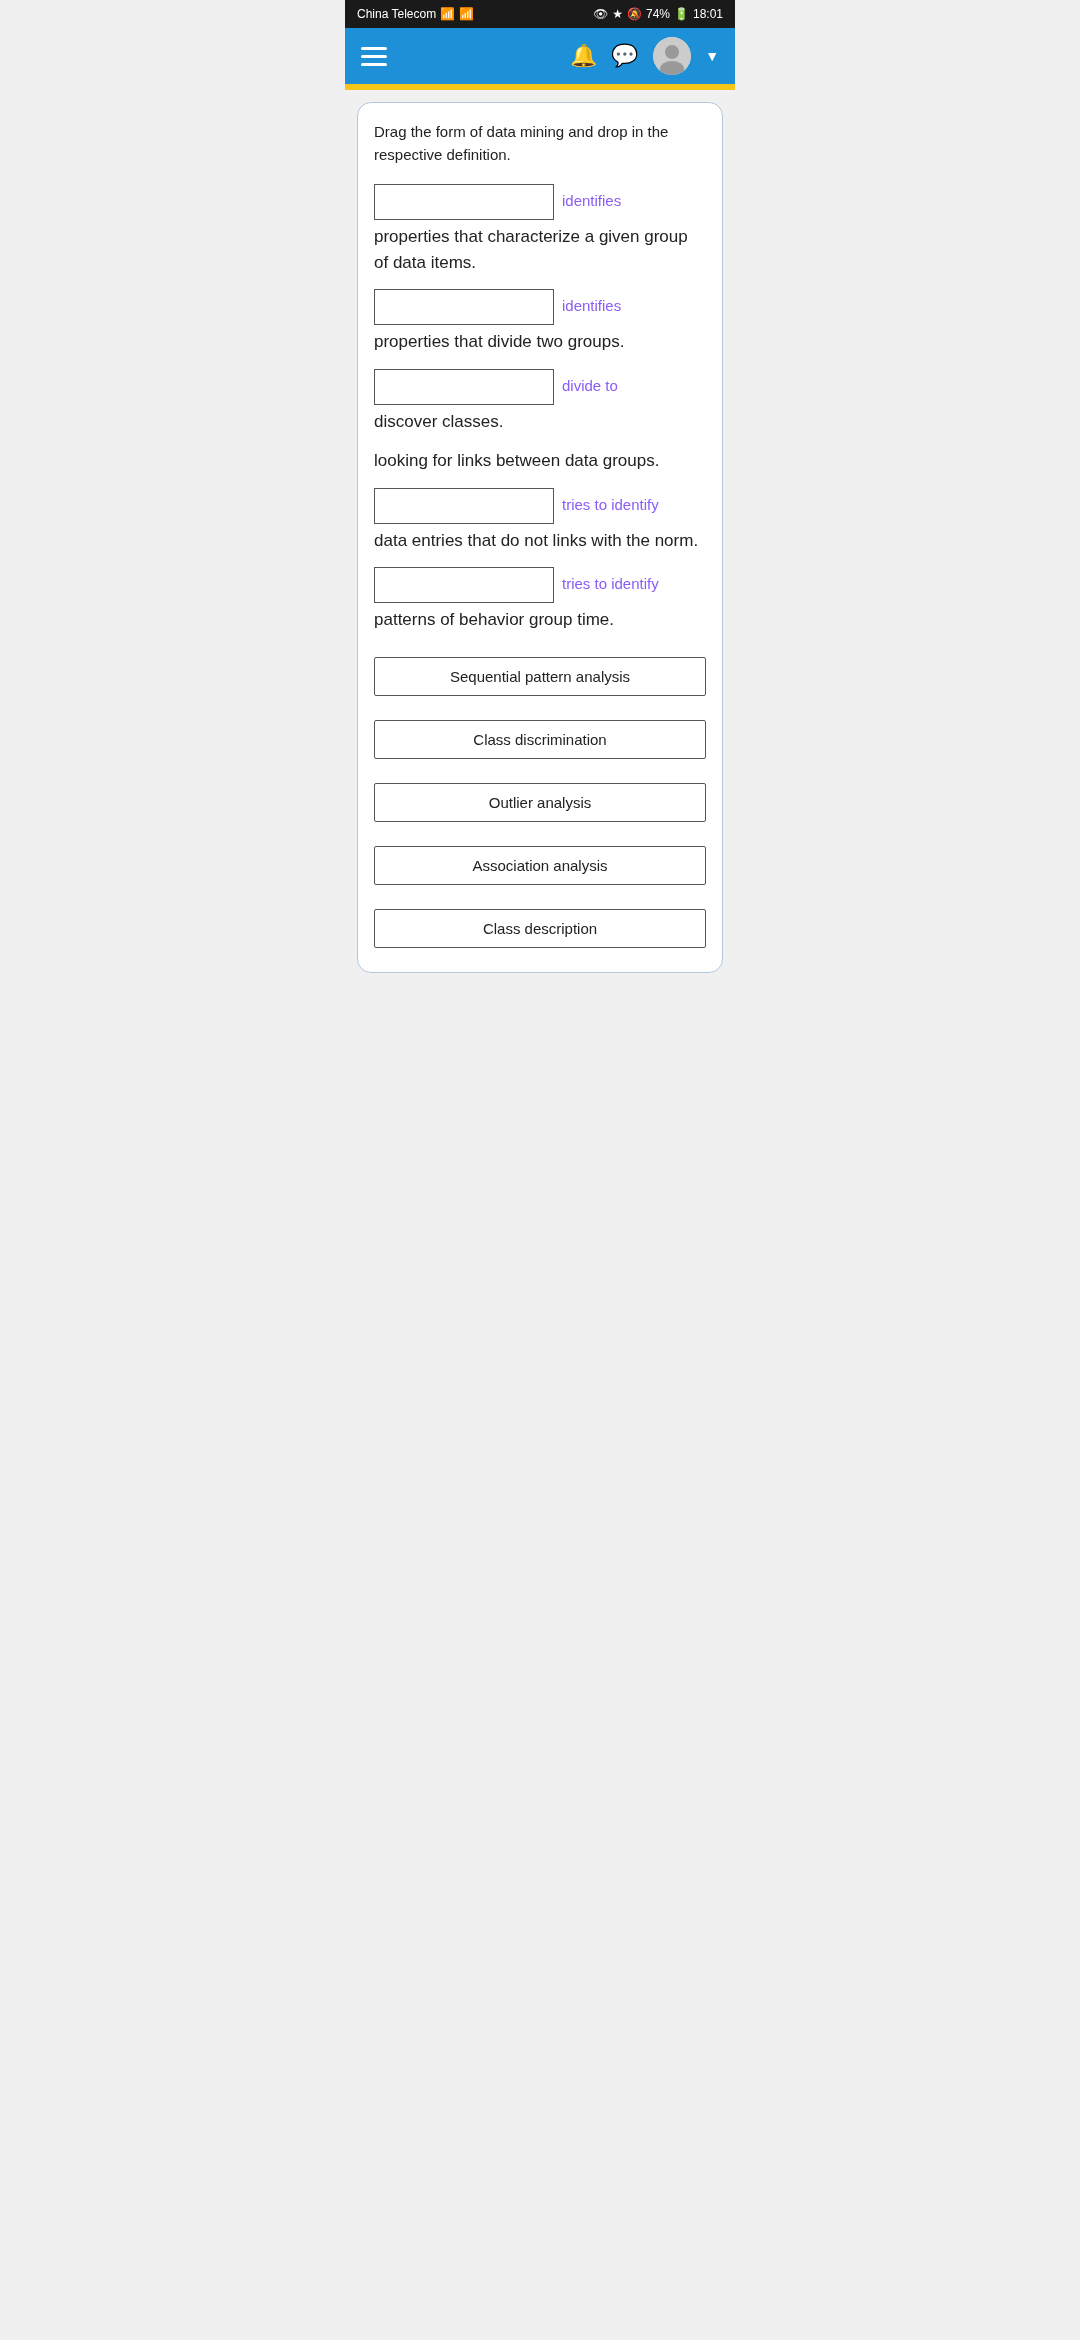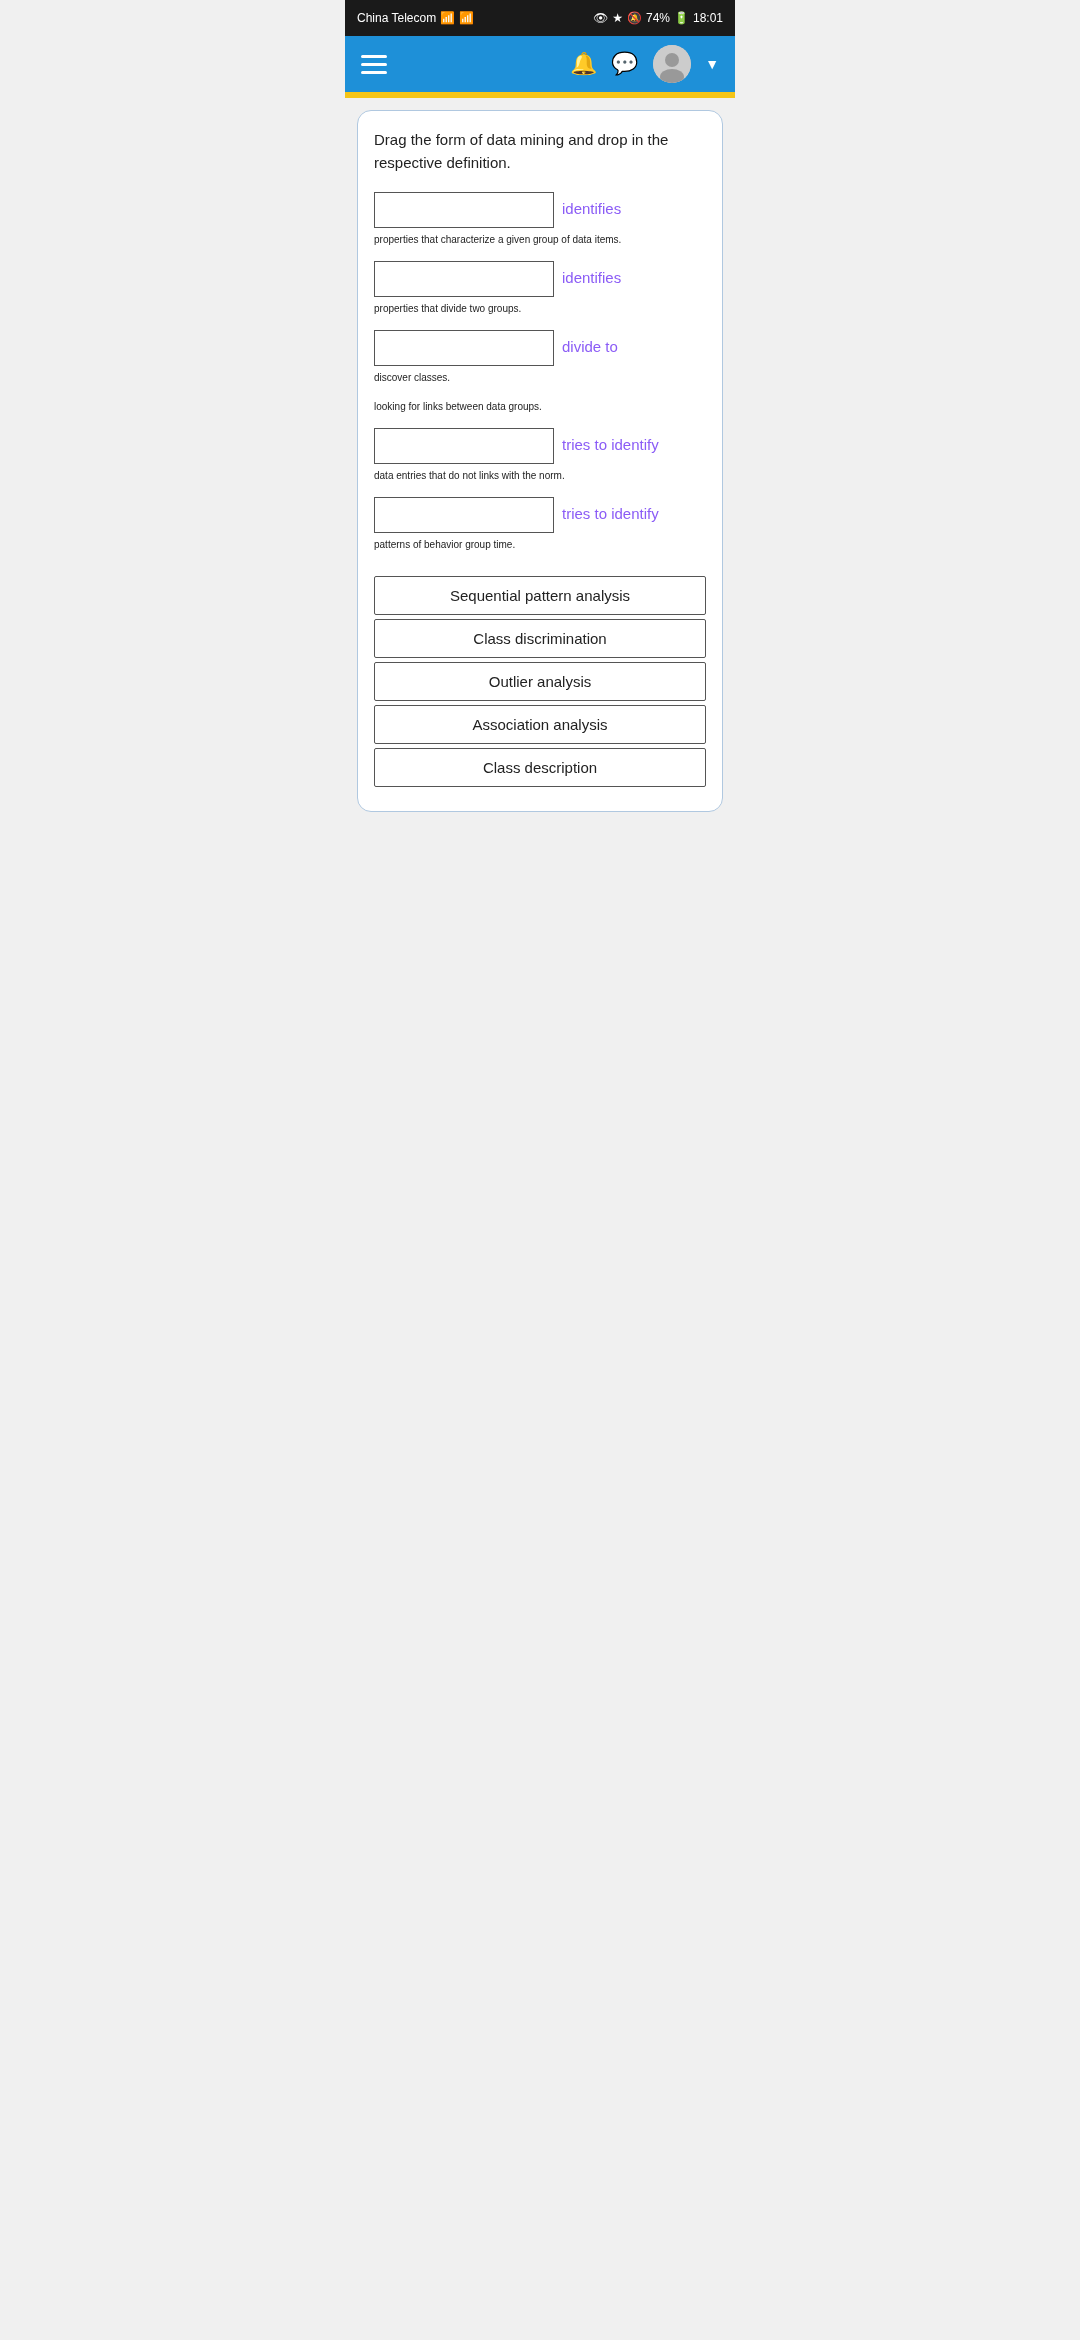--- a/index.html
+++ b/index.html
@@ -15,21 +15,21 @@
 
     
     .status-bar {
       background: #1a1a1a;
       color: #fff;
       font-size: 12px;
       padding: 4px 12px;
       display: flex;
       justify-content: space-between;
       align-items: center;
-      height: 36px;
+      height: 28px;
     }
     .status-bar .left { display: flex; align-items: center; gap: 4px; }
     .status-bar .right { display: flex; align-items: center; gap: 4px; }
 
     
     .nav-bar {
       background: #1e90d8;
       padding: 8px 16px;
       display: flex;
       align-items: center;
@@ -124,32 +124,32 @@
       width: 180px;
       flex-shrink: 0;
     }
     .drop-text {
       font-size: 15px;
       color: #8b5cf6;
       line-height: 1.5;
       padding-top: 6px;
     }
     .definition-text {
-      font-size: 10px;
+      font-size: 17px;
       color: #222;
       line-height: 1.5;
       margin-top: 2px;
     }
 
     
     .options-section {
       margin-top: 24px;
       display: flex;
       flex-direction: column;
-      gap: 4px;
+      gap: 24px;
     }
 
     .option-item {
       border: 1.5px solid #555;
       background: #fff;
       border-radius: 2px;
       padding: 10px 0;
       text-align: center;
       font-size: 15px;
       color: #222;

